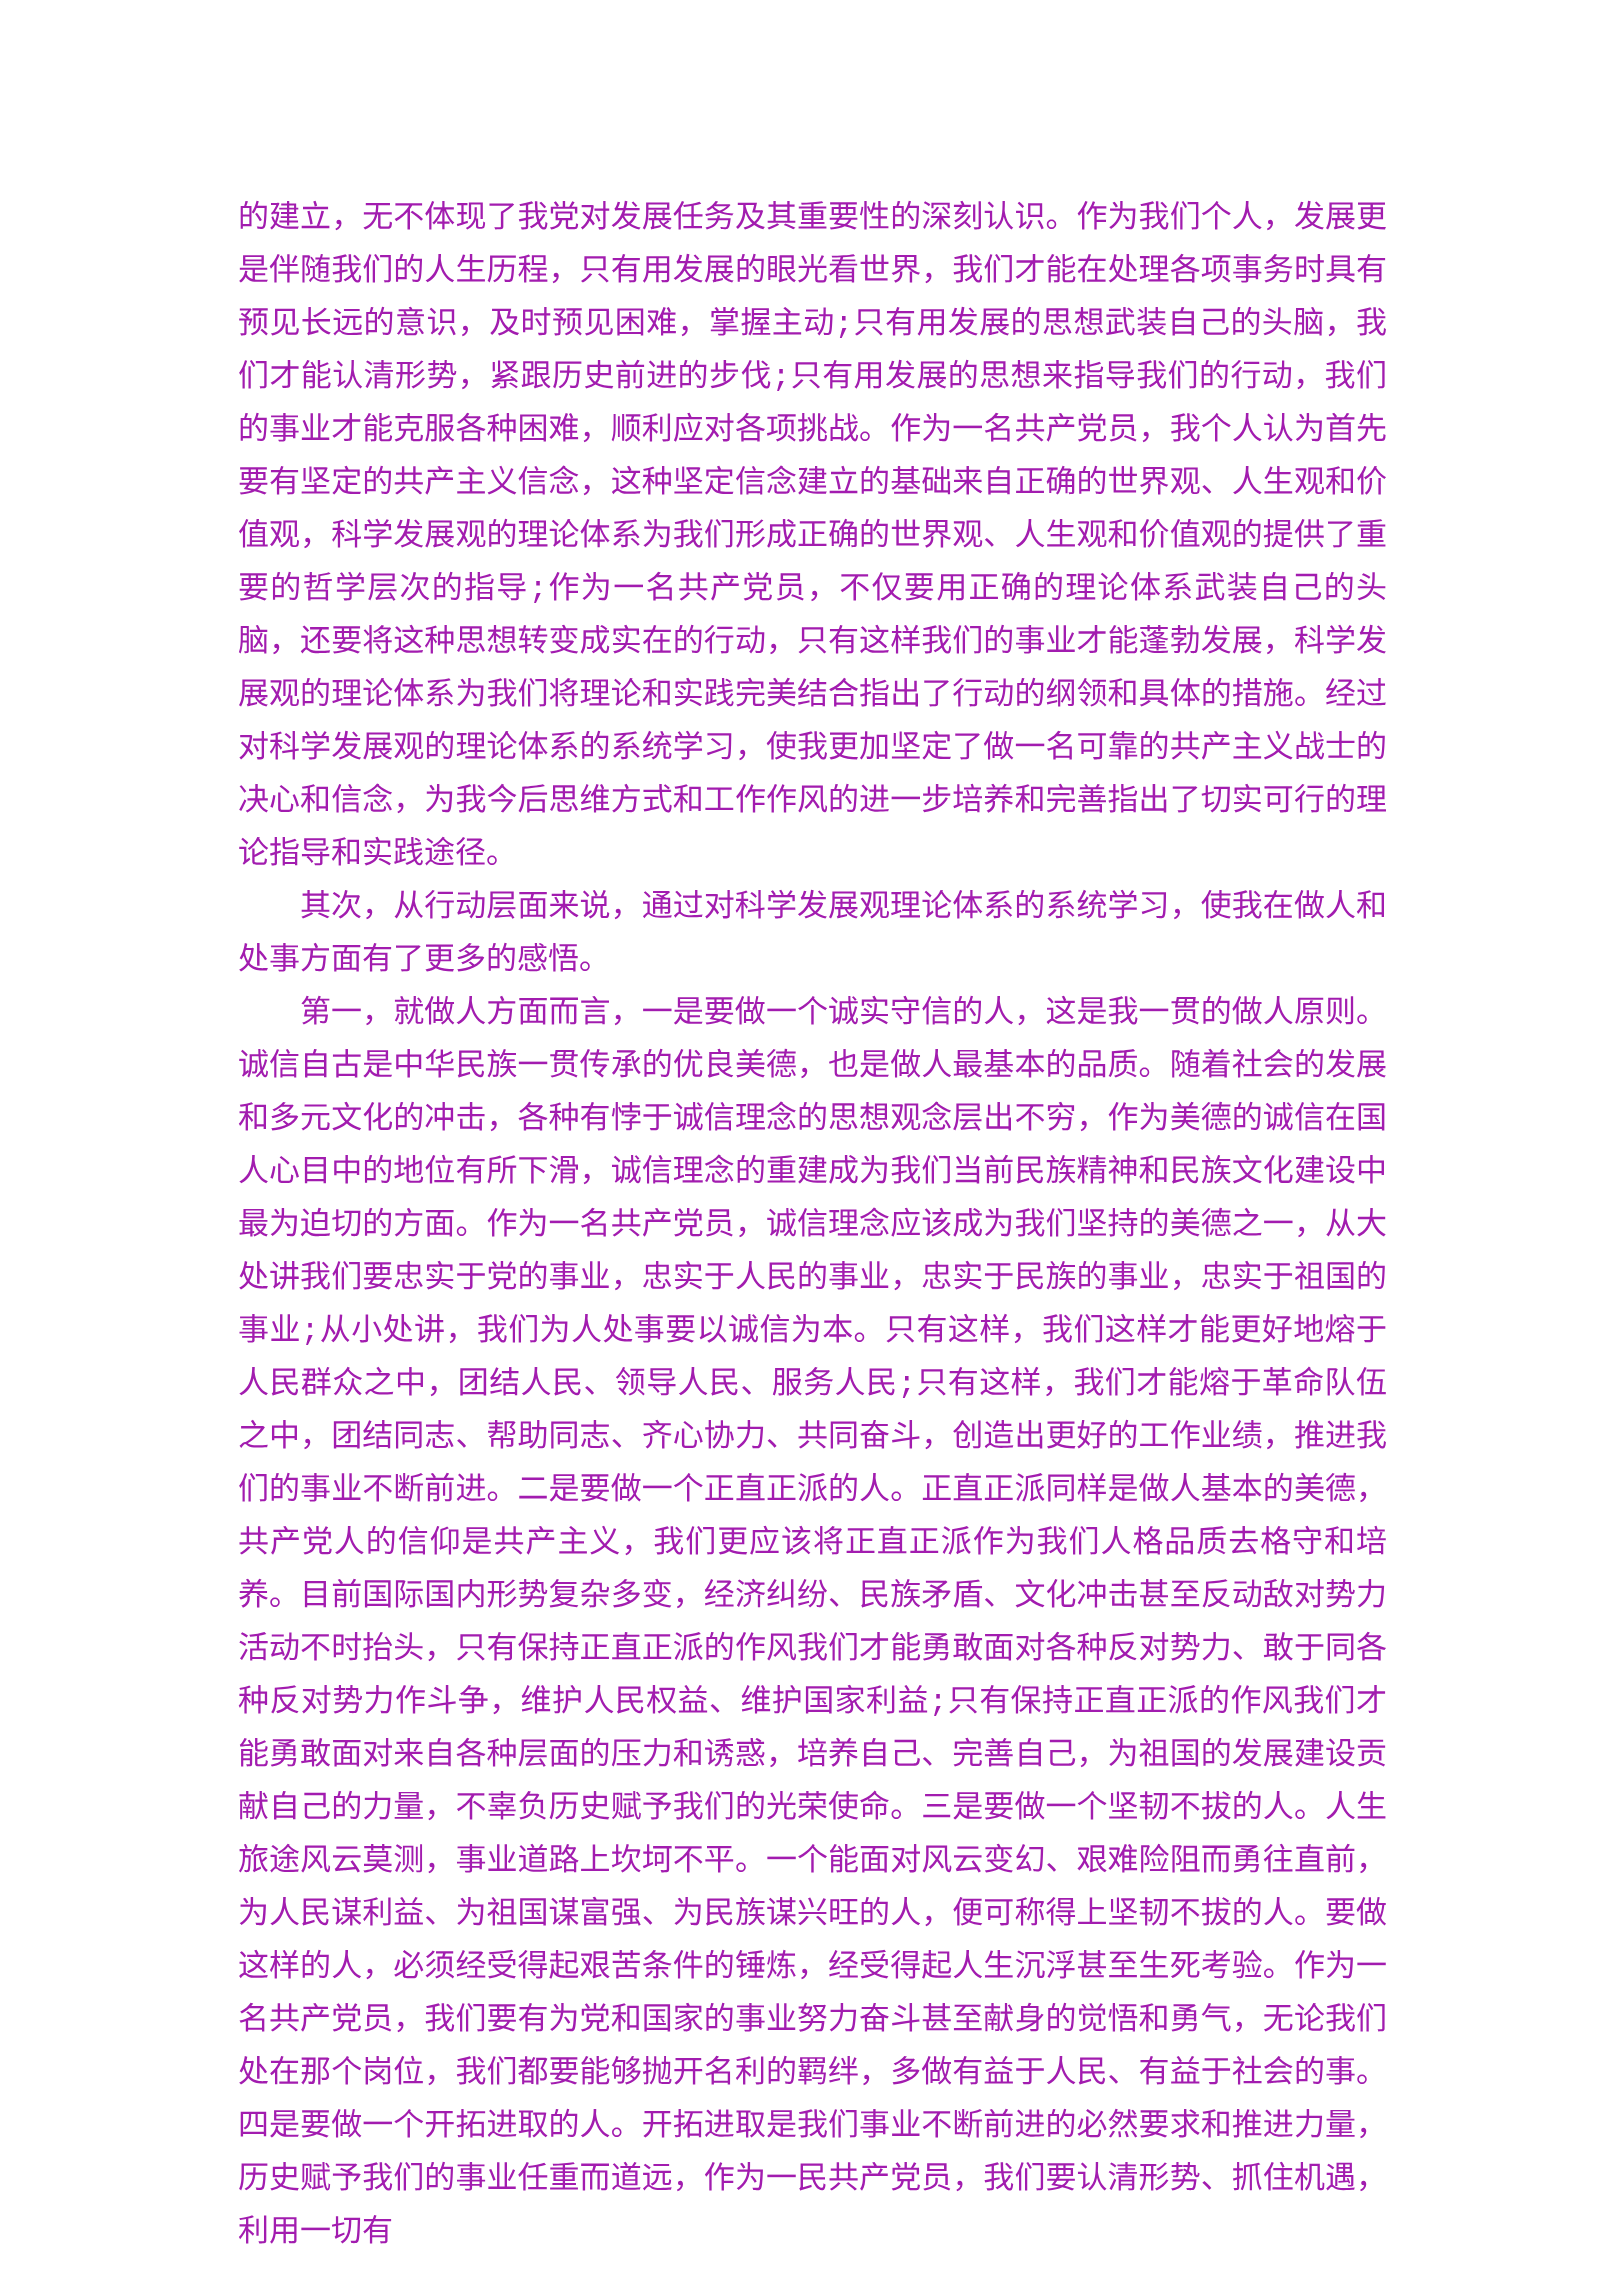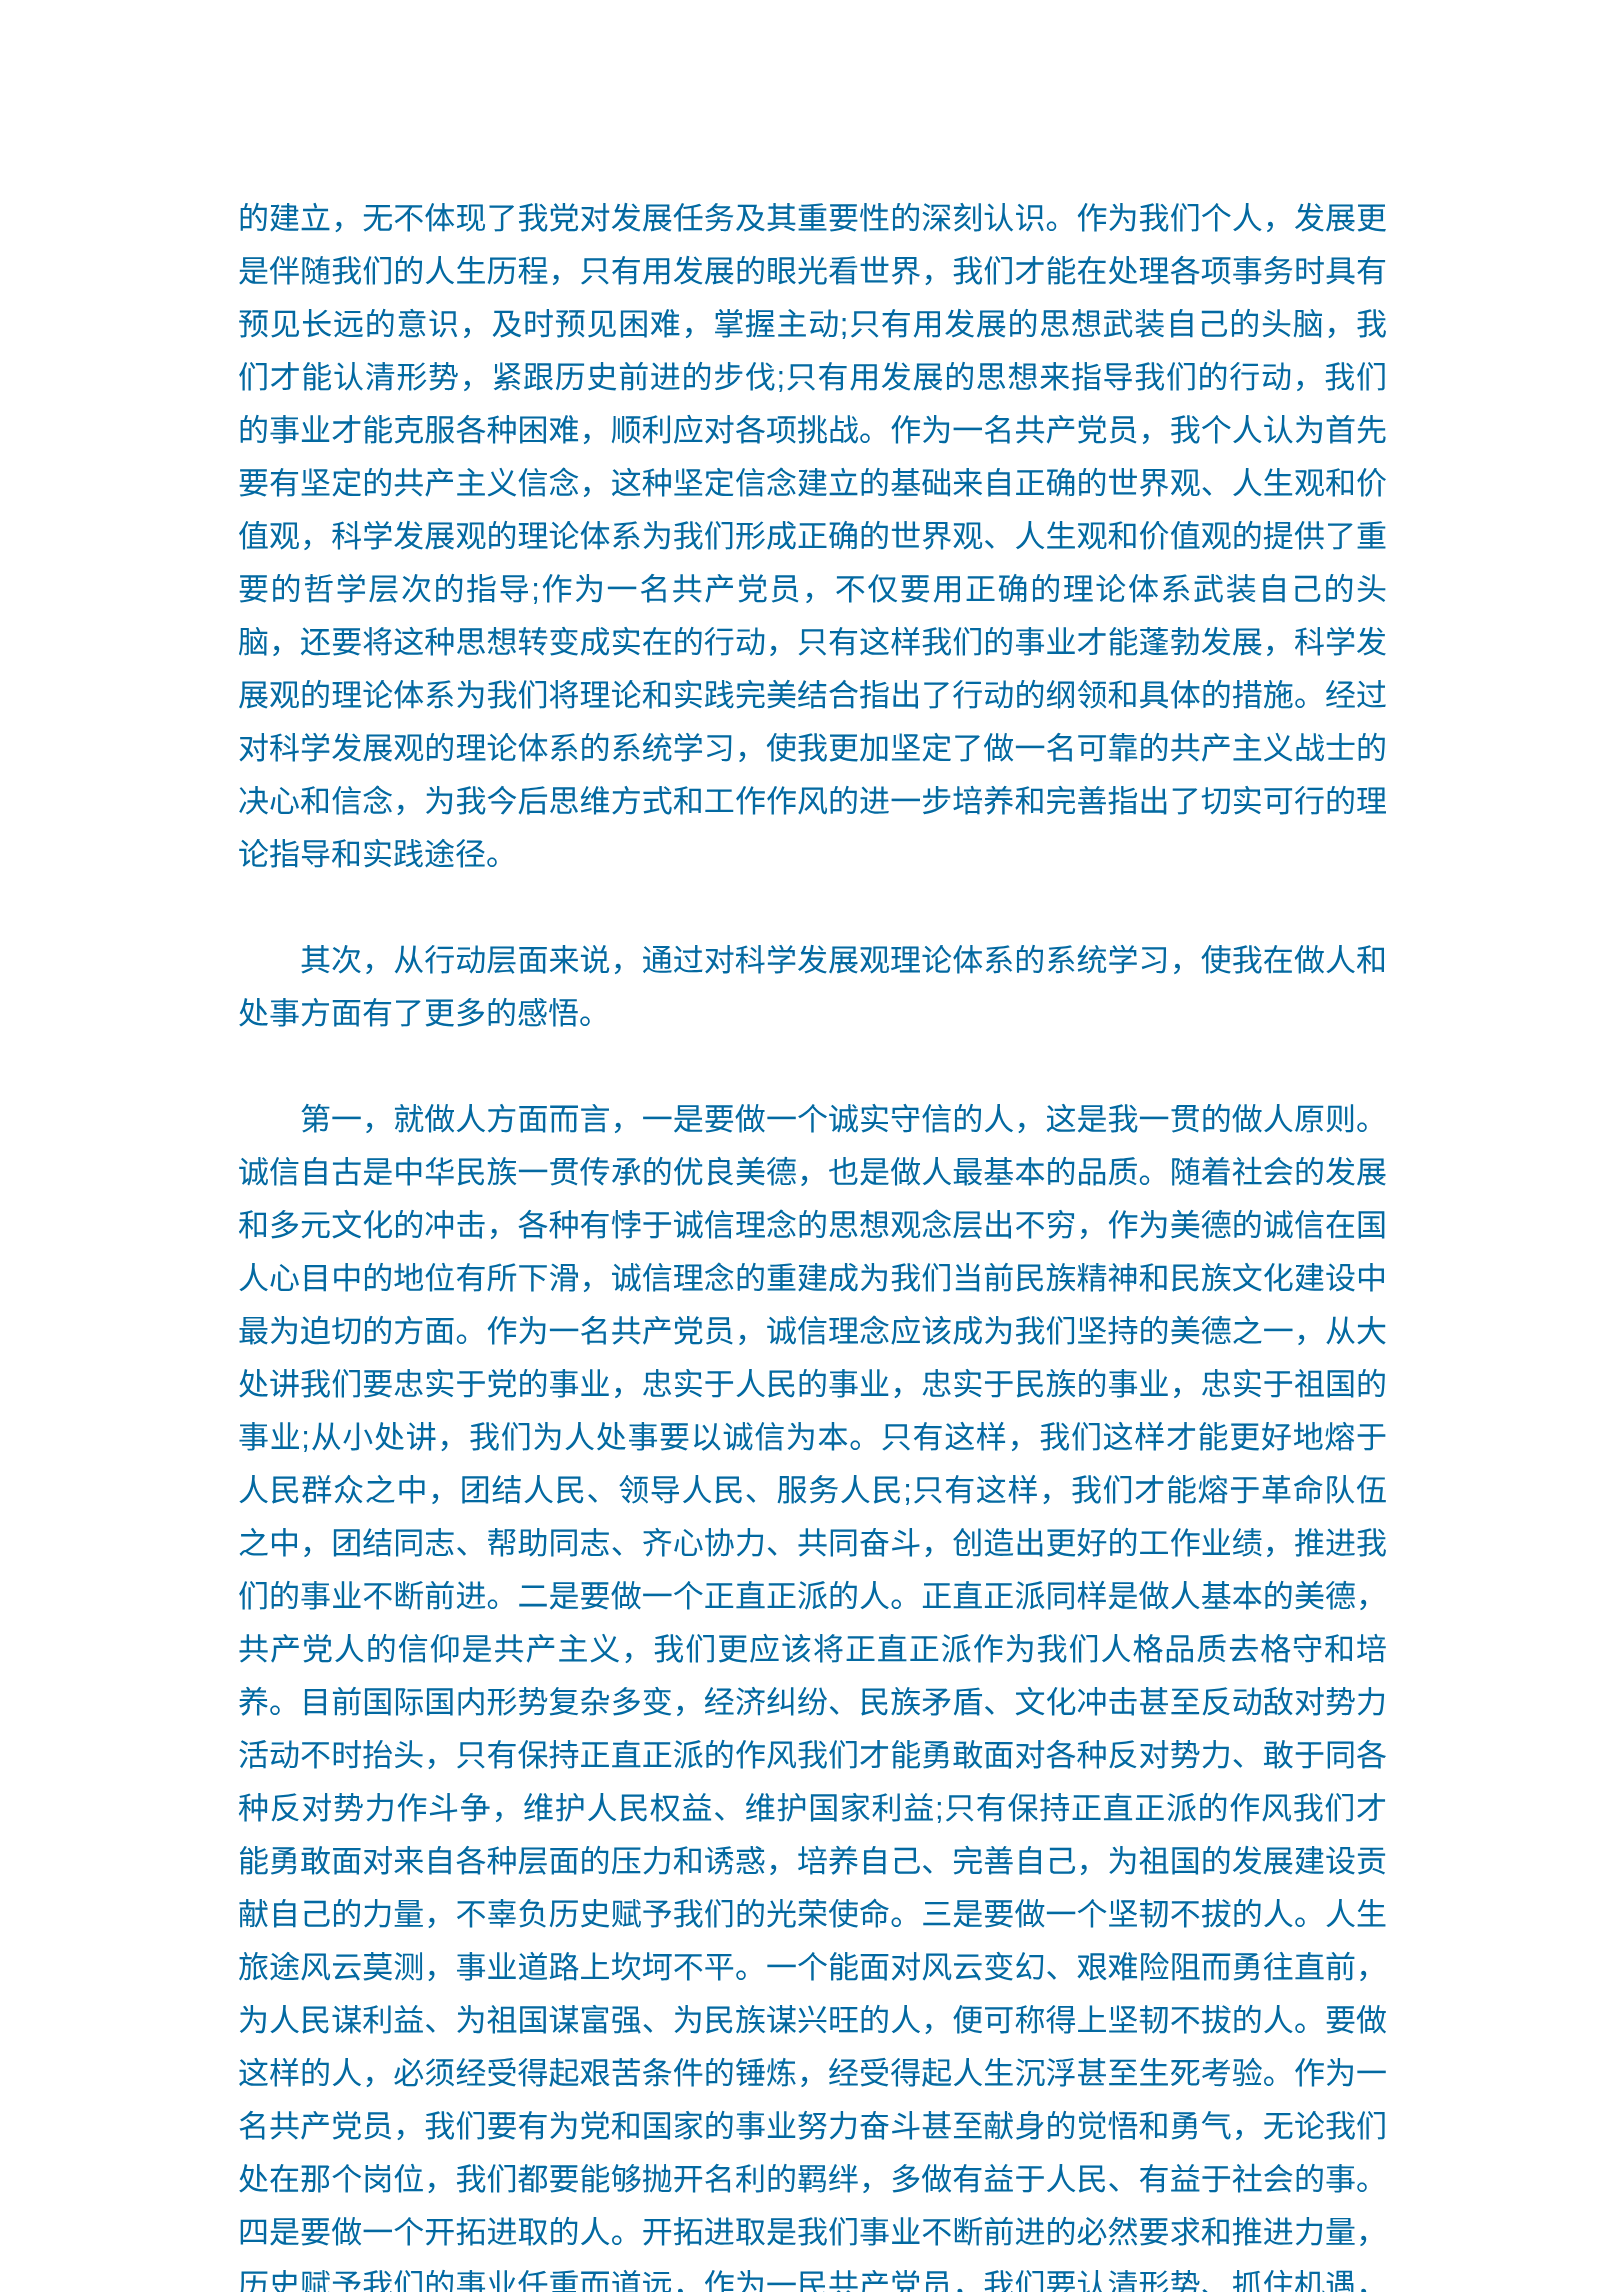--- a/index.html
+++ b/index.html
@@ -22,31 +22,30 @@
   .content {
     position: absolute;
     left: 238px;
     top: 192px;
     width: 1149px;
   }
   .para {
     margin: 0;
     font-size: 31px;
     line-height: 53px;
-    color: #0369a1;
+    color: #a21caf;
     text-align: justify;
     text-justify: inter-character;
     text-align-last: left;
     letter-spacing: 0px;
     word-break: break-all;
-    font-family: Liberation Sans, sans-serif;
+    font-family: Liberation Mono, monospace;
     -webkit-font-smoothing: none;
   }
   .para + .para {
-    margin-top: 53px;
   }
   .para.indent {
     text-indent: 2em;
   }
 </style>
 </head>
 <body>
 
 <div class="page">
   <div class="content">

